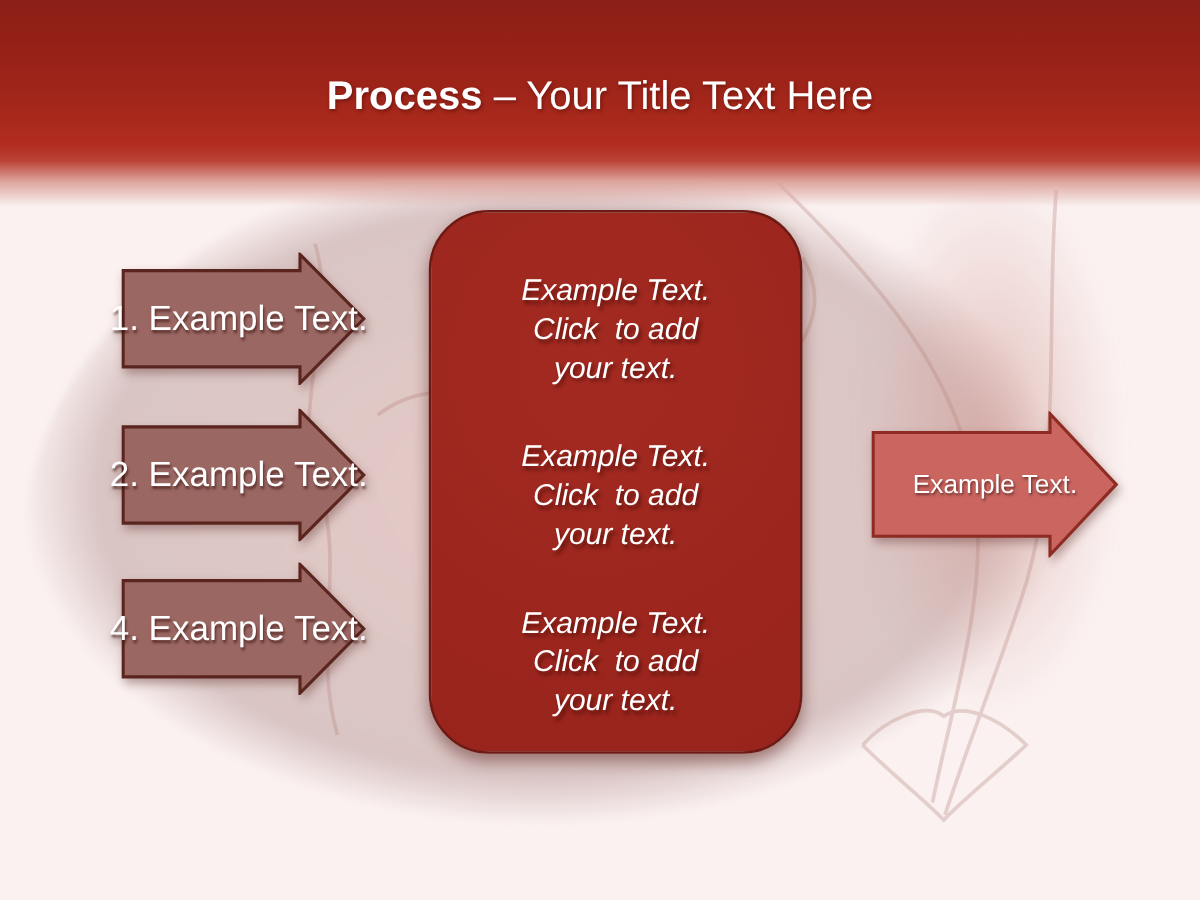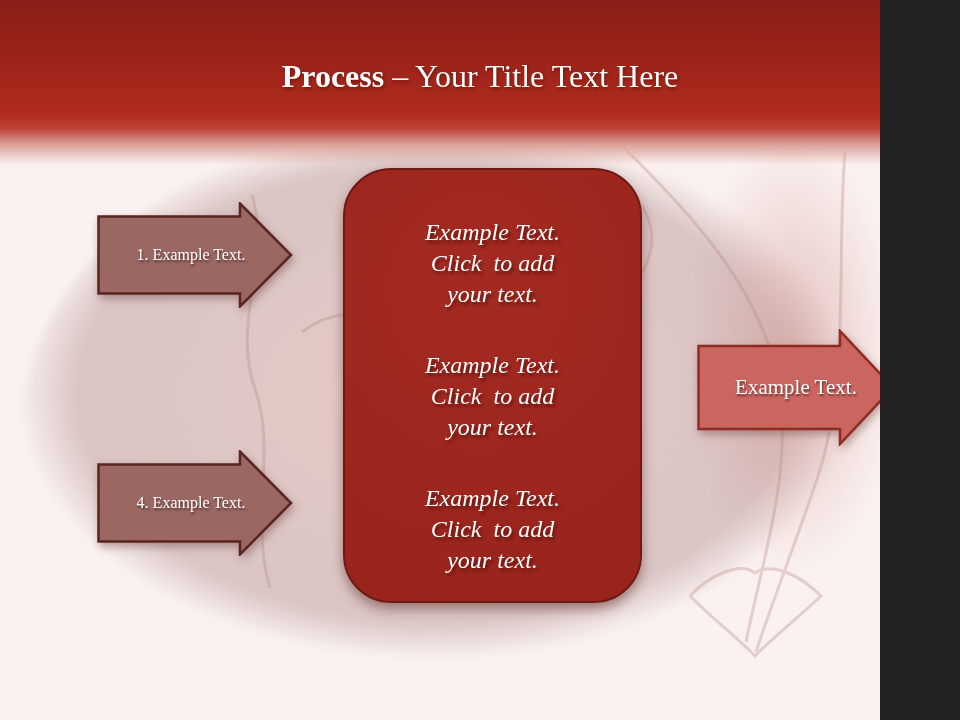--- a/index.html
+++ b/index.html
@@ -1,19 +1,19 @@
 <!DOCTYPE html>
 <html style="--slide-bg: #faf1f0; --header-red-dark: #8b1e16; --header-red: #b22c1f; --watermark-pink: #ddc7c5; --left-arrow-fill: #9a6763; --left-arrow-border: #5a241f; --center-box-fill: #9c261e; --center-box-border: #6d1a14; --right-arrow-fill: #ca6560; --right-arrow-border: #8e2b23; --text-white: #ffffff;"><head>
 <meta charset="utf-8">
 <style>
   html,body { margin:0; padding:0; background:#222; }
   .slide {
-    position:relative; width:880px; height:720px; overflow:hidden;
+    position:relative; width:960px; height:720px; overflow:hidden;
     background: var(--slide-bg, #faf1f0);
-    font-family:Liberation Serif, serif;
+    font-family:Liberation Sans, sans-serif;
   }
   
   .blob-main {
     position:absolute; left:18px; top:128px; width:884px; height:590px;
     background: radial-gradient(closest-side at 47% 45%,
       #e7cac6 0%, #ddc7c5 55%, #d9c5c4 86%, rgba(217,197,196,0) 100%);
     border-radius: 46% 54% 50% 50% / 56% 46% 52% 48%;
     filter: blur(3px);
   }
   .blob-right {
@@ -43,21 +43,21 @@
   .title .t-bold { font-weight:bold; }
   
   .arrow { position:absolute; filter: drop-shadow(2px 4px 4px rgba(95,45,40,0.4)); }
   .arrow-l { left:97px; width:196px; height:106px; }
   .a1 { top:202px; } .a2 { top:327px; } .a3 { top:450px; }
   .arrow svg { position:absolute; left:0; top:0; }
   .arrow-l polygon { fill: var(--left-arrow-fill, #9a6763); stroke: var(--left-arrow-border, #5a241f); stroke-width:2.5; }
   .arrow-label {
     position:absolute; left:4px; top:0; width:180px; height:100%;
     display:flex; align-items:center; justify-content:center;
-    color: var(--text-white, #fff); font-size:16px;
+    color: var(--text-white, #fff); font-size:28px;
     text-shadow: 1px 2px 2px rgba(60,20,15,0.65);
     white-space:nowrap;
   }
   
   .center-box {
     position:absolute; left:343px; top:168px; width:299px; height:435px;
     box-sizing:border-box;
     background: radial-gradient(120% 90% at 45% 28%, #a32a21 0%, var(--center-box-fill, #9c261e) 55%, #96231c 100%);
     border:2px solid var(--center-box-border, #6d1a14);
     border-radius:48px;
@@ -94,20 +94,26 @@
   <div class="header">
     <h1 class="title"><span class="t-bold">Process</span><span> – Your Title Text Here</span></h1>
   </div>
 
   <div class="arrow arrow-l a1">
     <svg width="196" height="106" viewBox="0 0 196 106">
       <polygon points="1.5,14.5 143,14.5 143,1.5 194,53 143,104.5 143,91.5 1.5,91.5"></polygon>
     </svg>
     <span class="arrow-label">1. Example Text.</span>
   </div>
+  <div class="arrow arrow-l a2">
+    <svg width="196" height="106" viewBox="0 0 196 106">
+      <polygon points="1.5,14.5 143,14.5 143,1.5 194,53 143,104.5 143,91.5 1.5,91.5"></polygon>
+    </svg>
+    <span class="arrow-label">2. Example Text.</span>
+  </div>
   <div class="arrow arrow-l a3">
     <svg width="196" height="106" viewBox="0 0 196 106">
       <polygon points="1.5,14.5 143,14.5 143,1.5 194,53 143,104.5 143,91.5 1.5,91.5"></polygon>
     </svg>
     <span class="arrow-label">4. Example Text.</span>
   </div>
 
   <div class="center-box">
     <div class="box-para">
       <div class="box-line">Example Text.</div>

